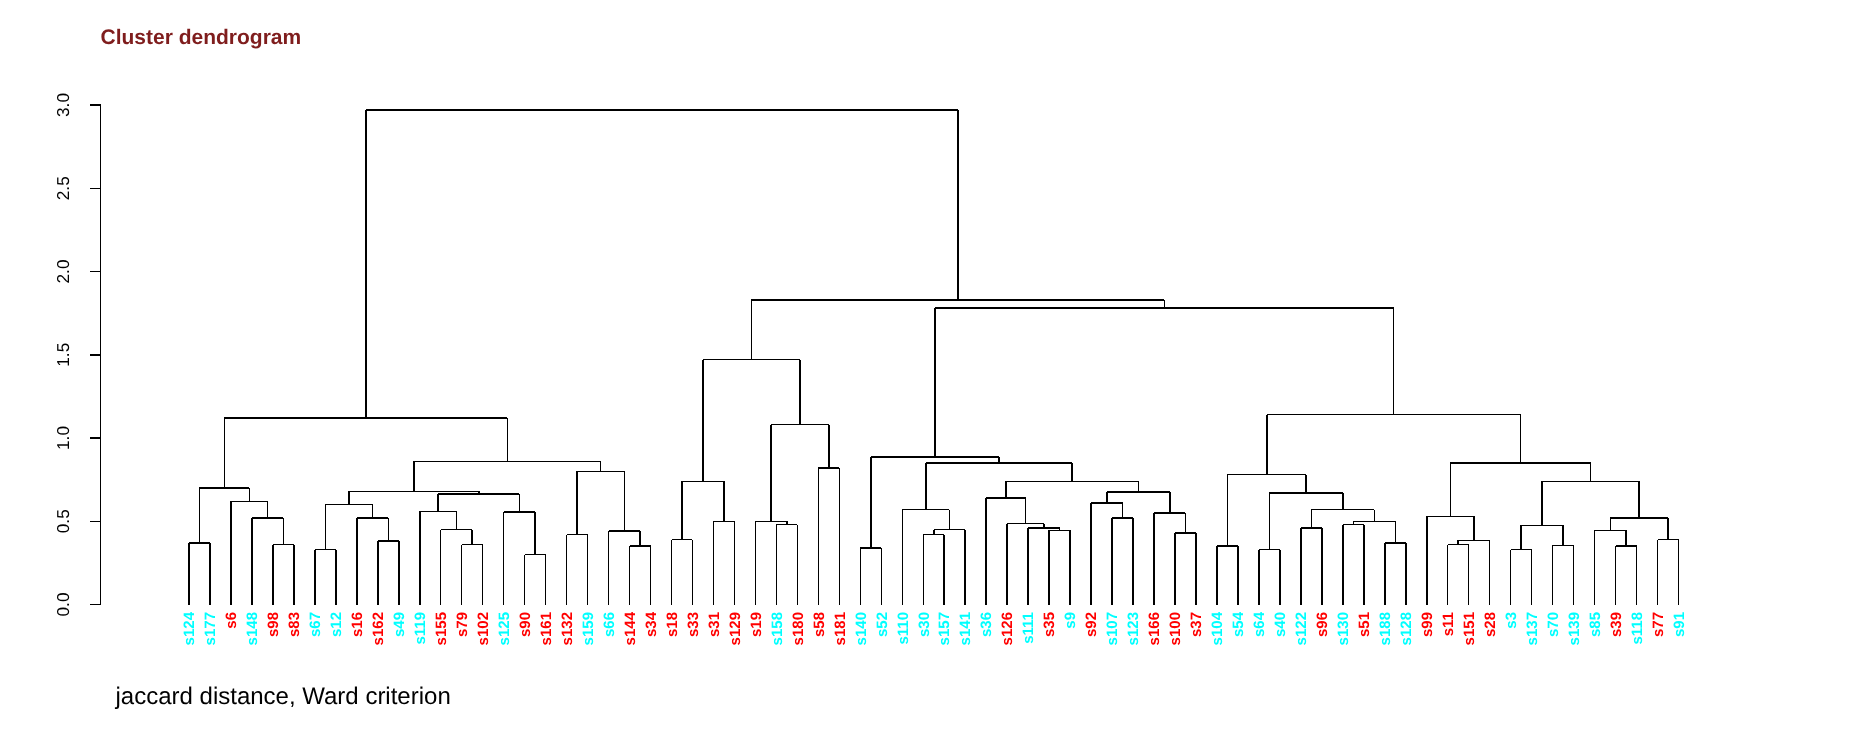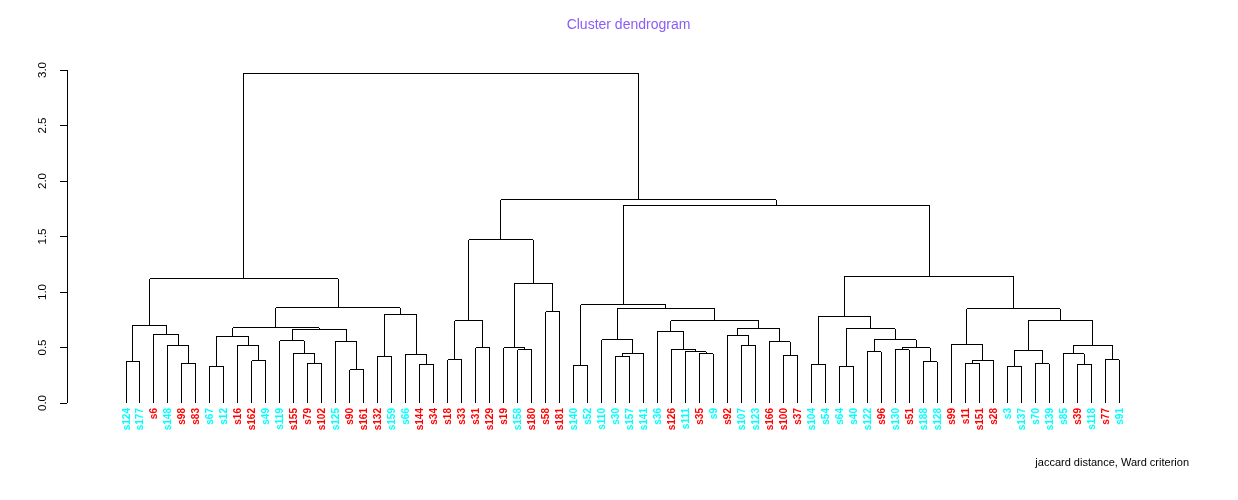--- a/index.html
+++ b/index.html
@@ -13,32 +13,32 @@
     width: 1238px;
     height: 500px;
     background: #ffffff;
     overflow: hidden;
   }
   .chart-title {
     position: absolute;
     top: 16px;
     left: 67px;
     width: 1123px;
-    text-align: center;
+    text-align: left;
     font-size: 14px;
-    font-weight: normal;
-    color: #8b5cf6;
+    font-weight: bold;
+    color: #7f1d1d;
   }
   .x-axis-label {
     position: absolute;
     top: 456px;
-    left: 66px;
+    left: 77px;
     width: 1123px;
-    text-align: right;
-    font-size: 11px;
+    text-align: left;
+    font-size: 16px;
     color: #000000;
   }
   svg.dendro {
     position: absolute;
     top: 0;
     left: 0;
   }
 </style>
 </head>
 <body>

